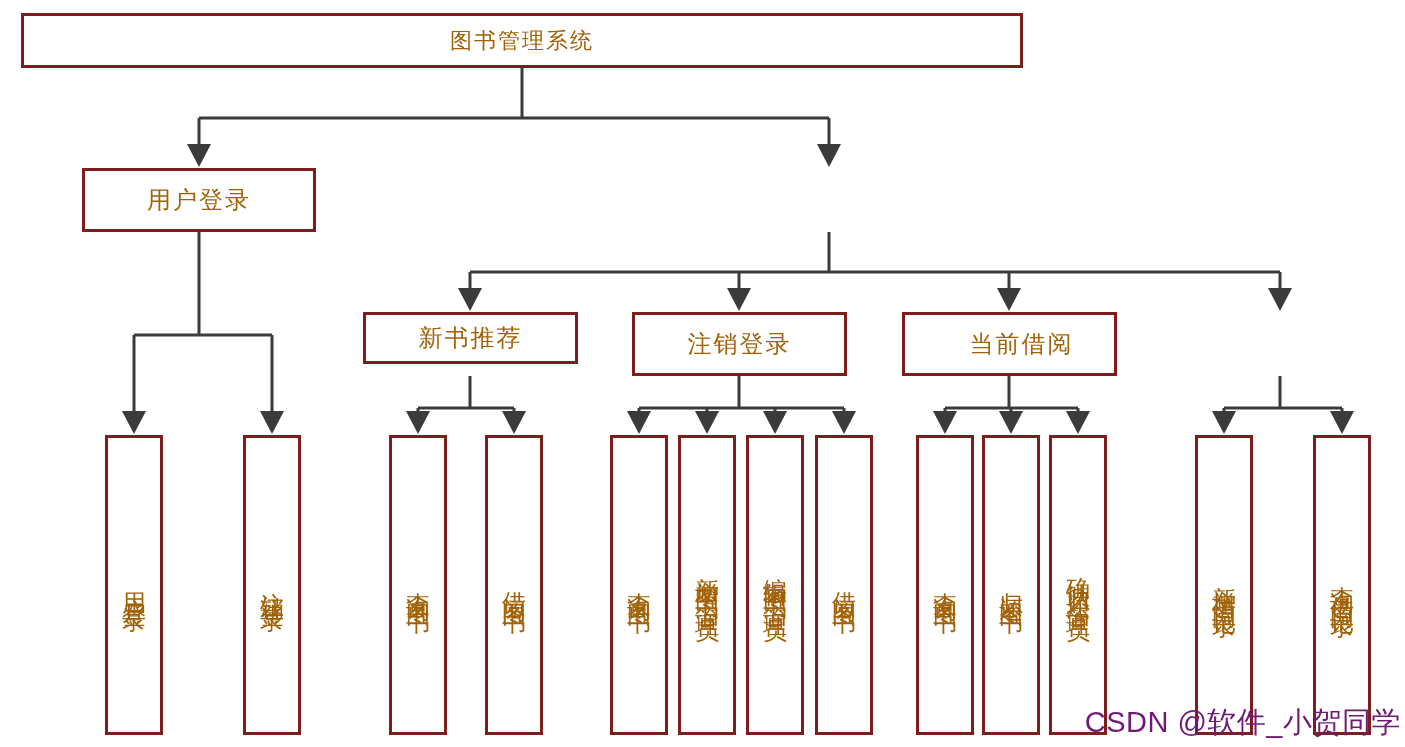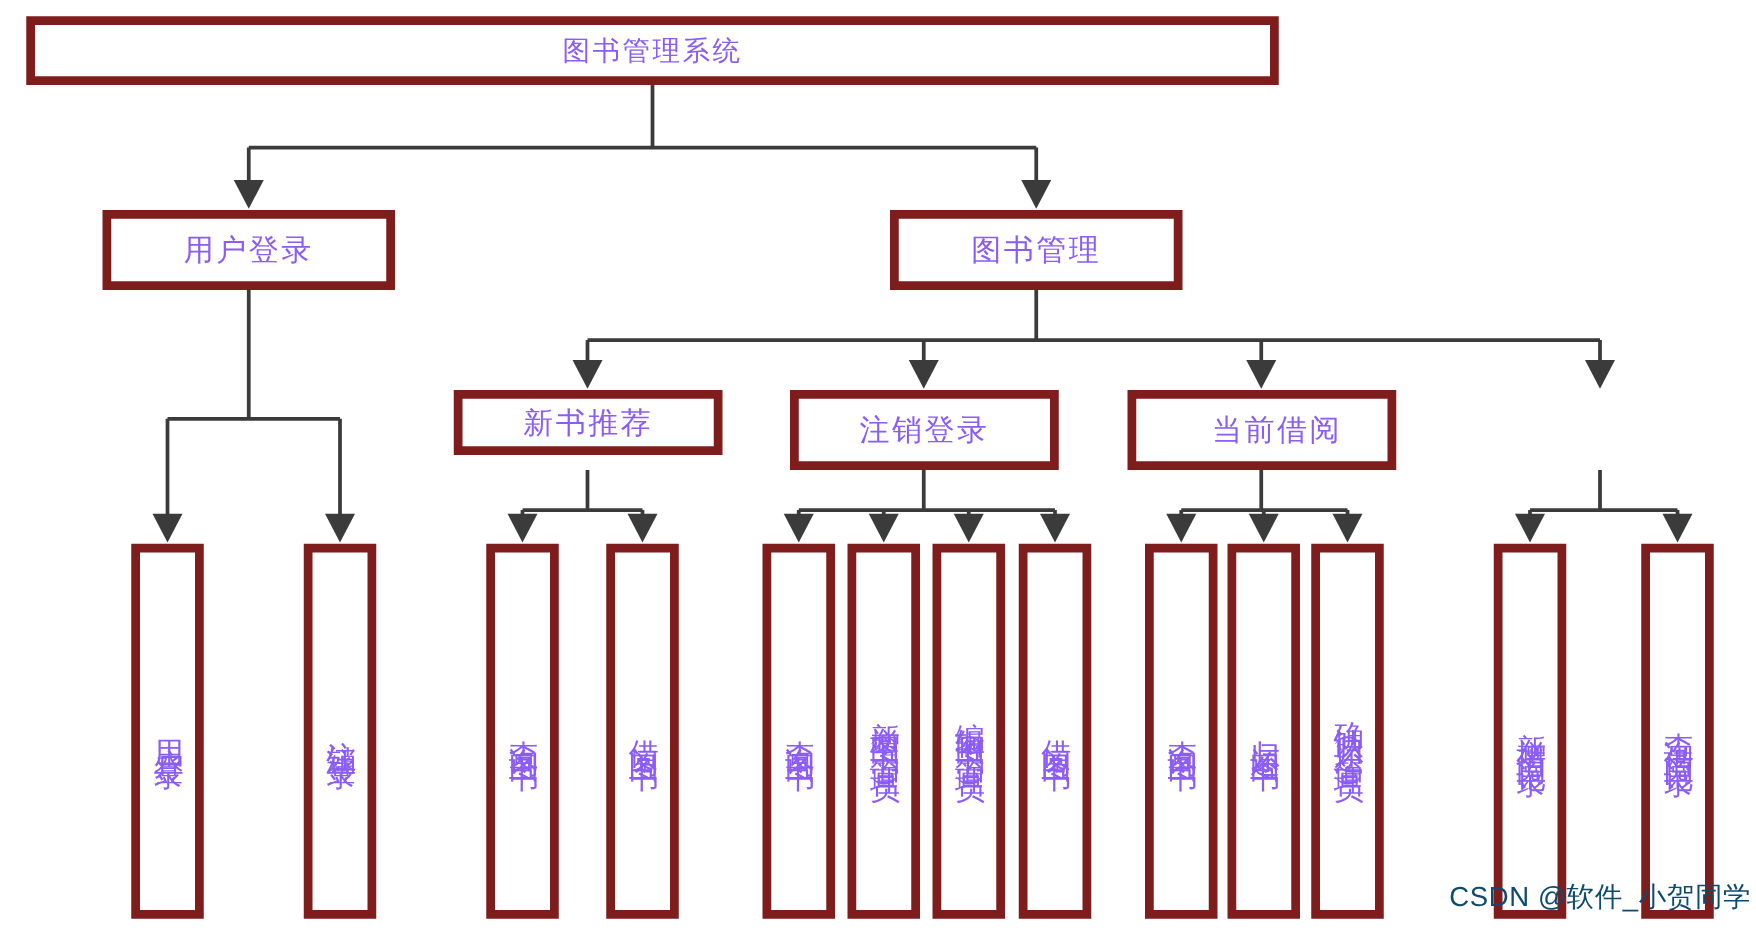--- a/index.html
+++ b/index.html
@@ -8,26 +8,26 @@
     position: relative;
     background: #ffffff;
     font-family: "Liberation Sans", "DejaVu Sans", sans-serif;
     overflow: hidden;
   }
   #stage { position: absolute; inset: 0; width: 1405px; height: 747px; }
   svg.connectors { position: absolute; left: 0; top: 0; }
   .box {
     position: absolute;
     box-sizing: border-box;
-    border: 7px solid #7f1d1d;
+    border: 3px solid #7f1d1d;
     background: #ffffff;
     display: flex;
     align-items: center;
     justify-content: center;
-    color: #8b5cf6;
+    color: #a16207;
   }
   .h-label { font-size: 24px; letter-spacing: 2px; white-space: nowrap; }
   .root-label { font-size: 22px; letter-spacing: 2px; white-space: nowrap; }
   .v-box span {
     writing-mode: vertical-rl;
     text-orientation: mixed;
     font-size: 24px;
     letter-spacing: 6px;
     line-height: 1;
   }
@@ -48,23 +48,23 @@
   .lf5  { left: 678px; }
   .lf6  { left: 746px; }
   .lf7  { left: 815px; }
   .lf8  { left: 916px; }
   .lf9  { left: 982px; }
   .lf10 { left: 1049px; }
   .lf11 { left: 1195px; }
   .lf12 { left: 1313px; }
   .watermark {
     position: absolute;
-    right: 4px; bottom: 14px;
-    color: #0c4a6e;
-    font-size: 22px;
+    right: 4px; bottom: 4px;
+    color: #701a75;
+    font-size: 29px;
     letter-spacing: 0.5px;
     white-space: nowrap;
     z-index: 5;
   }
 </style>
 </head>
 <body>
 
 <div id="stage">
 
@@ -134,23 +134,20 @@
     </g>
   </svg>
 
   <div class="box n-root">
     <span class="root-label">图书管理系统</span>
   </div>
 
   <div class="box n-l2a">
     <span class="h-label">用户登录</span>
   </div>
-  <div class="box n-l2b">
-    <span class="h-label">图书管理</span>
-  </div>
 
   <div class="box n-l3a">
     <span class="h-label">新书推荐</span>
   </div>
   <div class="box n-l3b">
     <span class="h-label">注销登录</span>
   </div>
   <div class="box n-l3c">
     <span class="h-label">当前借阅</span>
   </div>

